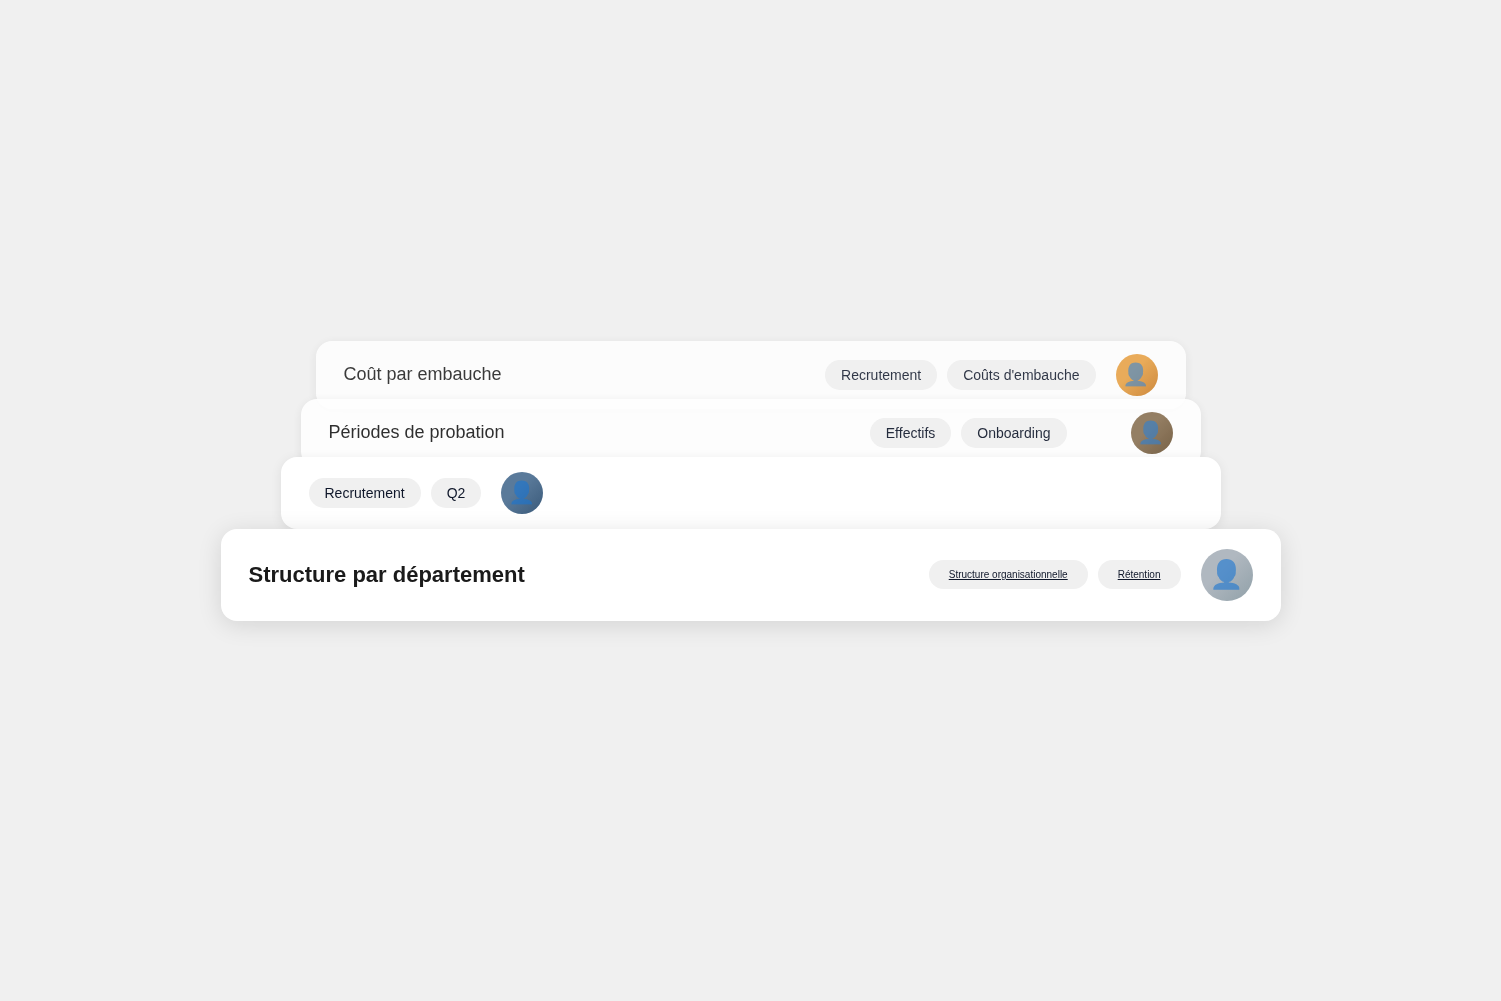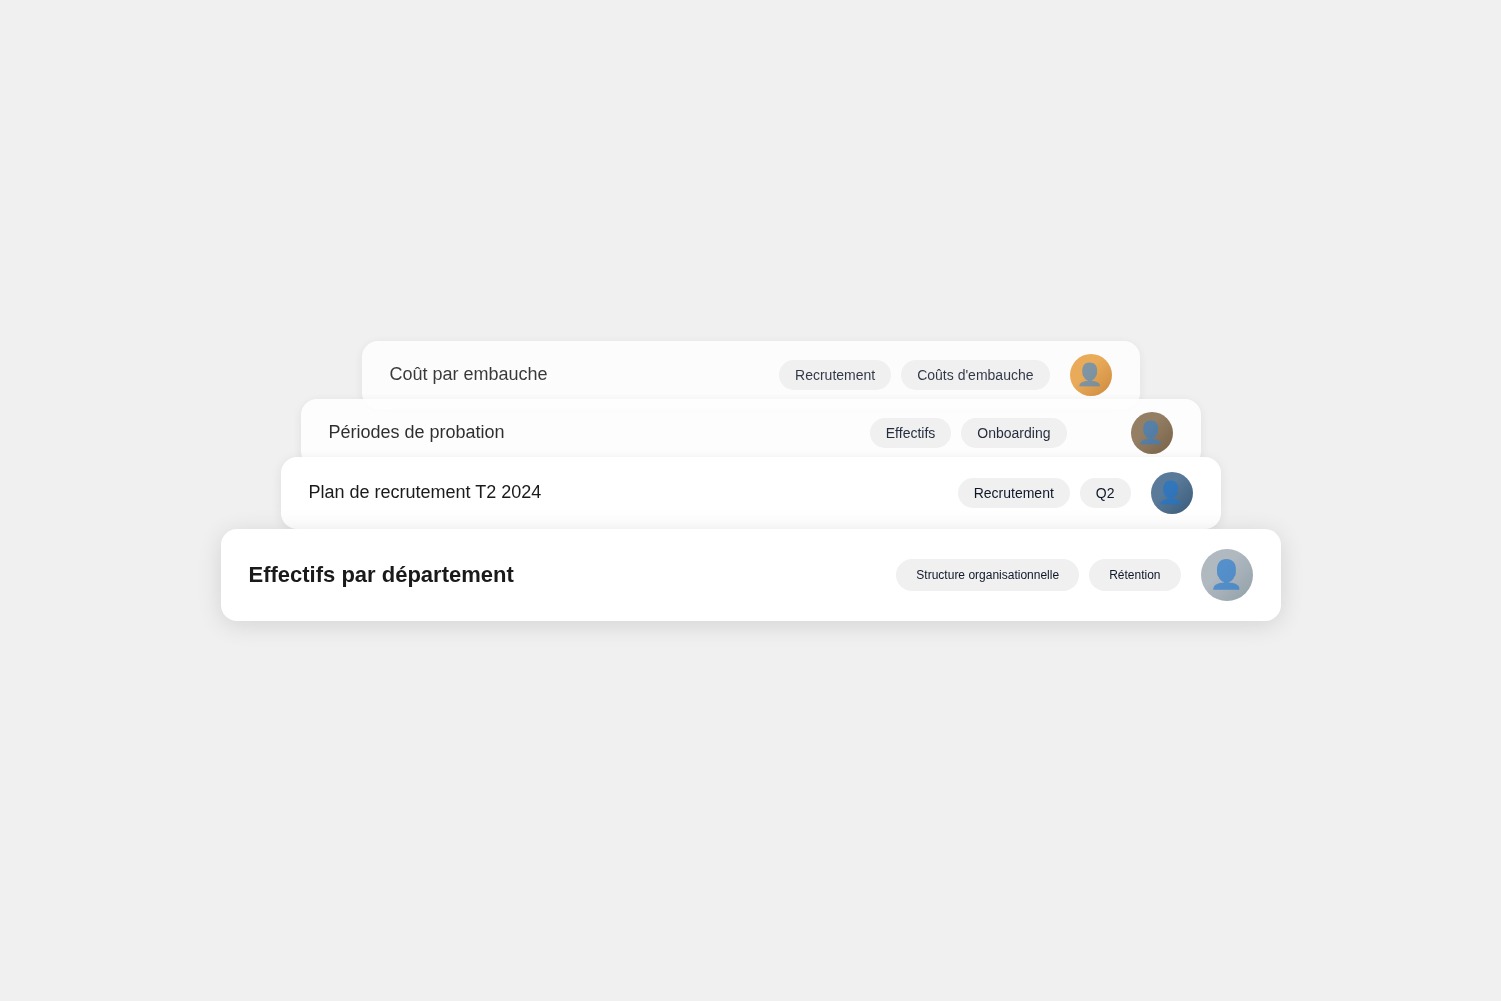--- a/index.html
+++ b/index.html
@@ -34,21 +34,21 @@
       background: #ffffff;
       border-radius: 16px;
       display: flex;
       align-items: center;
       padding: 0 28px;
       box-shadow: 0 2px 12px rgba(0,0,0,0.08);
     }
 
     
     .card-1 {
-      width: 778px;
+      width: 870px;
       height: 68px;
       top: 0px;
       z-index: 1;
       opacity: 0.85;
     }
 
     .card-2 {
       width: 900px;
       height: 68px;
       top: 58px;
@@ -96,22 +96,23 @@
       background: #f0f0f0;
       border-radius: 20px;
       padding: 7px 16px;
       font-size: 14px;
       font-weight: 400;
       color: #0f172a;
       white-space: nowrap;
     }
 
     .card-4 .tag {
-      font-size: 12px;
+      font-size: 10px;
       padding: 9px 20px;
+      text-decoration: underline;
     }
 
     .avatar {
       width: 42px;
       height: 42px;
       border-radius: 50%;
       overflow: hidden;
       flex-shrink: 0;
       display: flex;
       align-items: center;
@@ -165,30 +166,29 @@
   <div class="card card-2">
     <span class="card-title">Périodes de probation</span>
     <div class="tags">
       <span class="tag">Effectifs</span>
       <span class="tag">Onboarding</span>
     </div>
     <div class="avatar avatar-2"></div>
   </div>
 
   <div class="card card-3">
-    <span class="card-title">Plan de recrutement T2 2024</span>
     <div class="tags">
       <span class="tag">Recrutement</span>
       <span class="tag">Q2</span>
     </div>
     <div class="avatar avatar-3"></div>
   </div>
 
   <div class="card card-4">
-    <span class="card-title">Effectifs par département</span>
+    <span class="card-title">Structure par département</span>
     <div class="tags">
       <span class="tag">Structure organisationnelle</span>
       <span class="tag">Rétention</span>
     </div>
     <div class="avatar avatar-4"></div>
   </div>
 
 </div>
 
 </body></html>

